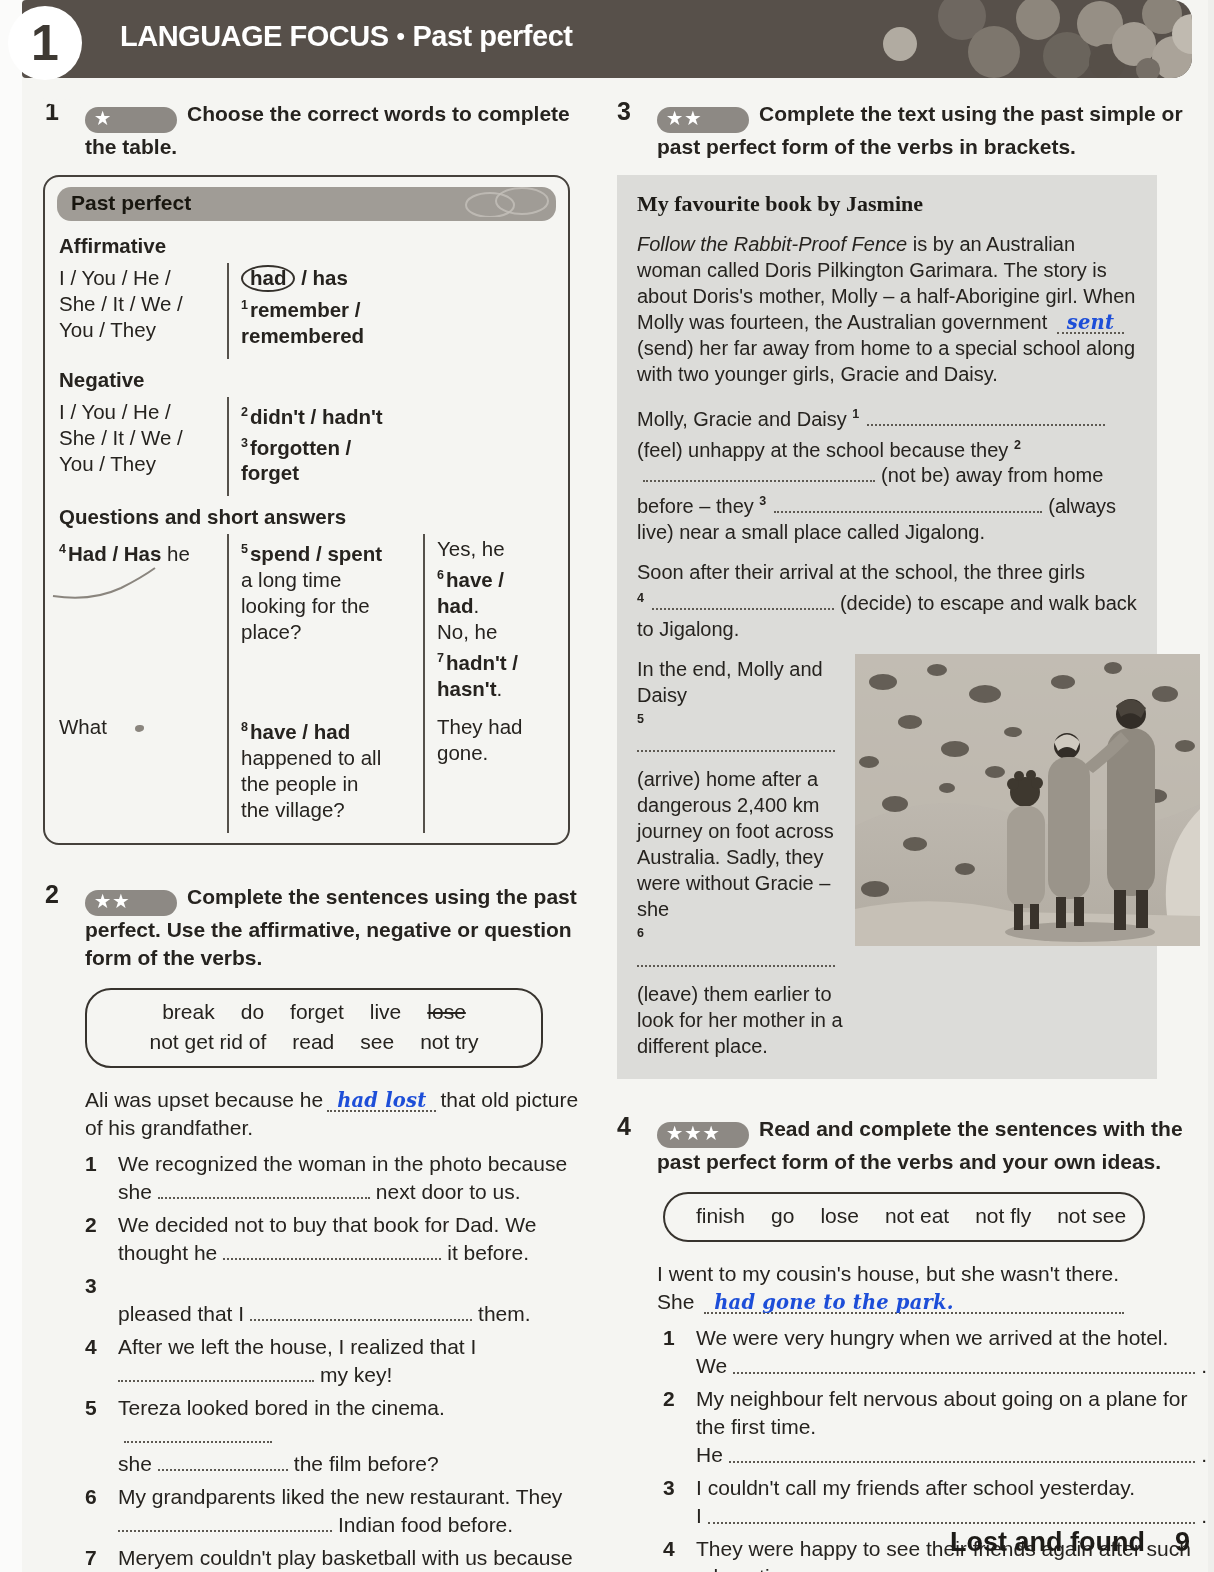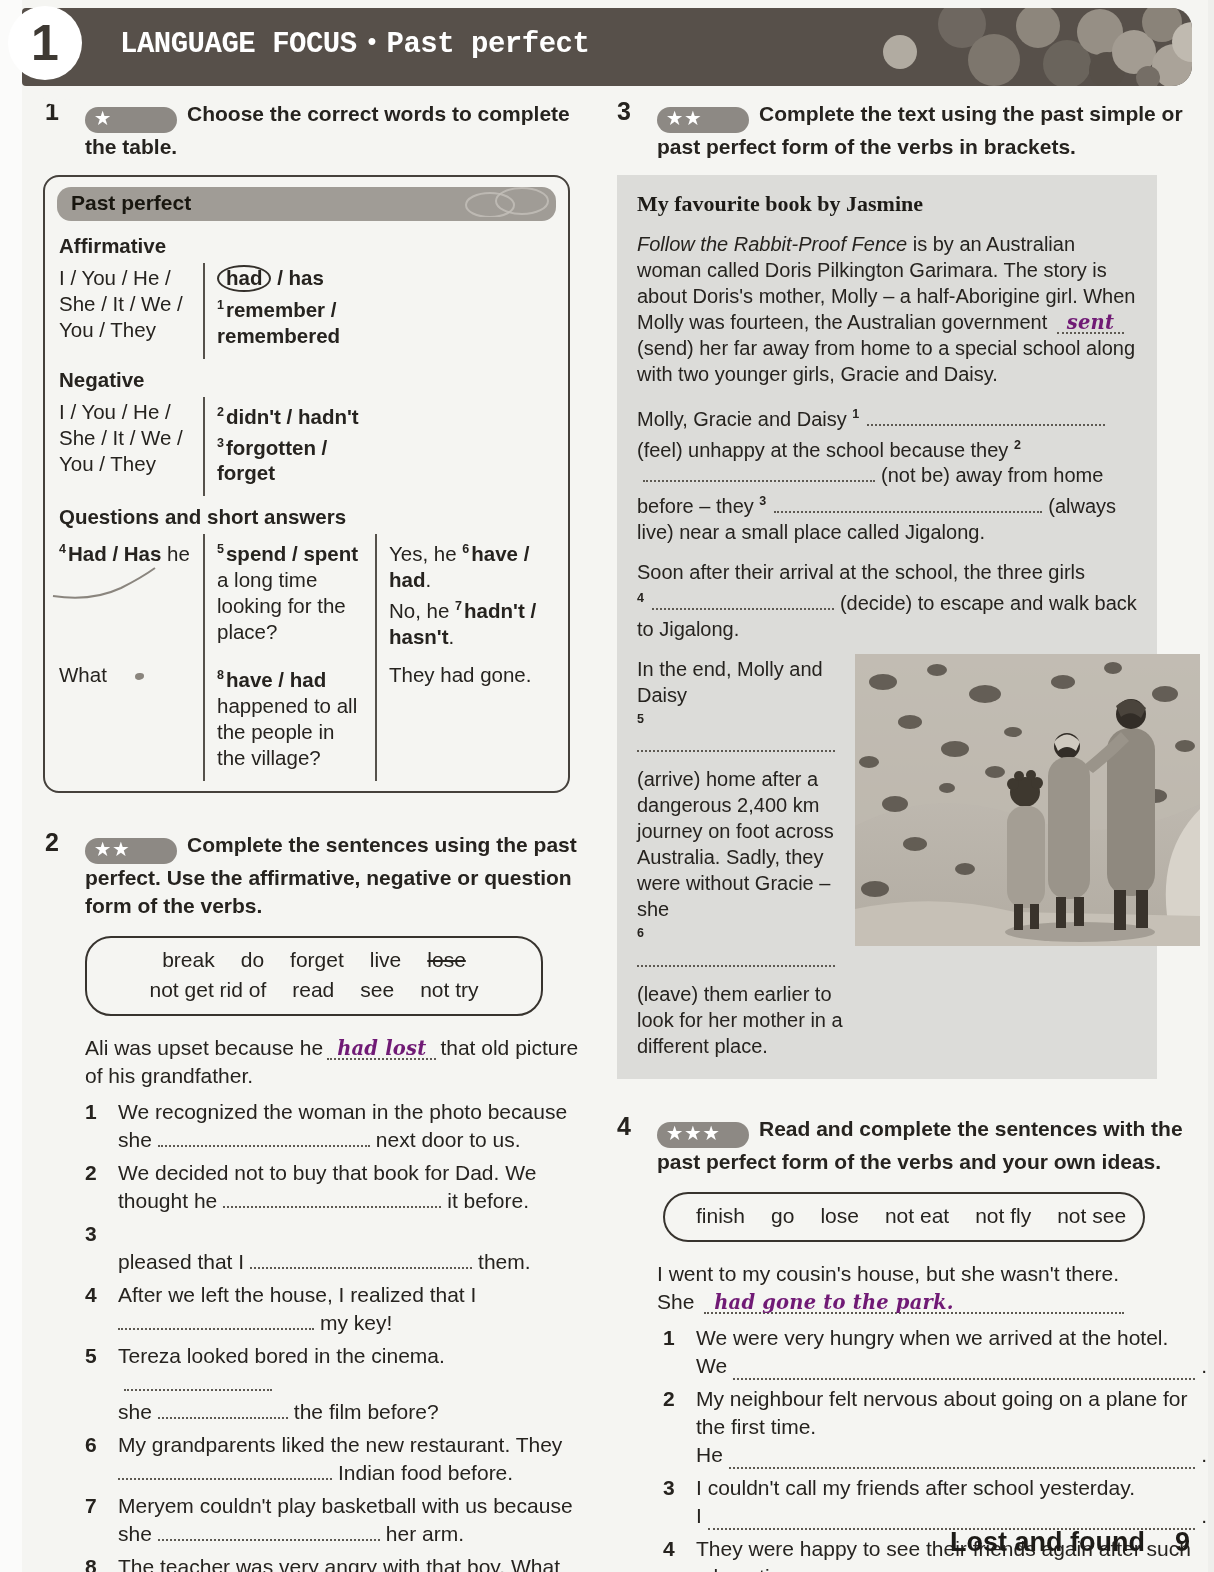--- a/index.html
+++ b/index.html
@@ -7,22 +7,22 @@
   .page{
     position:relative; width:1214px; height:1572px;
     background:#f5f5f2; overflow:hidden;
     font-family:"Liberation Sans", sans-serif; color:#26231f;
   }
   .scan-left{position:absolute;left:0;top:0;width:22px;height:100%;background:#fbfbfa;}
   .scan-right{position:absolute;right:0;top:0;width:6px;height:100%;background:#efefec;}
 
   
   .banner{
-    position:absolute; left:22px; top:8px; width:1170px; height:78px;
-    background:#57504a; border-radius:4px 20px 20px 4px; overflow:hidden;font-family:Liberation Mono, monospace;
+    position:absolute; left:22px; top:0; width:1170px; height:78px;
+    background:#57504a; border-radius:4px 20px 20px 4px; overflow:hidden;
   }
   .banner-blobs{position:absolute; right:0; top:0; height:78px;}
   .unit-circle{
     position:absolute; left:8px; top:6px; width:74px; height:74px;
     background:#ffffff; border-radius:50%;
     display:flex; align-items:center; justify-content:center;
     font-size:50px; font-weight:bold; color:#3e3933; z-index:3;
   }
   .unit-crescent{
     position:absolute; left:30px; top:74px; width:62px; height:26px;
@@ -57,21 +57,21 @@
     border:2.5px solid #45413c; border-radius:16px;
     padding:8px 12px 10px 12px; background:#f5f5f2;
     font-size:20.5px; line-height:26px;
   }
   .t-pill{position:relative;
     background:#a09c96; border-radius:14px; padding:3px 14px 5px 14px;
     font-weight:bold; font-size:21px; color:#18160f; margin:2px 0 4px 0; overflow:hidden;
   }
   .t-pill svg{position:absolute; right:6px; top:0;}
   .t-sec{font-weight:bold; padding:8px 2px 4px 2px;}
-  .t-row{display:grid; grid-template-columns:146px 172px 1fr;}
+  .t-row{display:grid; grid-template-columns:146px 172px 1fr;gap:24px;}
   .t-row .c{padding:2px 8px 10px 2px;}
   .t-row .c2,.t-row .c3{border-left:2px solid #55514b; padding-left:12px;}
   .opt{font-weight:bold;}
   sup.sn{font-size:12.5px; font-weight:bold; margin-right:2px;}
   .circled{
     display:inline-block; border:2.5px solid #34302b; border-radius:50%;
     padding:0 7px 1px 7px; font-weight:bold; line-height:22px;
   }
   .penmark{position:relative;}
   .penmark svg{position:absolute; left:-6px; top:30px;}
@@ -92,22 +92,22 @@
   .example{font-size:21px; line-height:28px; margin:0 0 8px 40px;}
   .ex-list{list-style:none; margin:0 0 0 40px; padding:0; font-size:21px; line-height:28px;}
   .ex-list li{display:flex; margin:0 0 5px 0;}
   .ex-list .n{width:33px; flex:none; font-weight:bold;}
   .ex-list .bd{flex:1;}
   .bl{display:inline-block; border-bottom:2px dotted #5d5952; height:14px;
       vertical-align:baseline; margin:0 6px;}
   .ansbl{display:inline-block; border-bottom:2.5px dotted #5d5952;
          padding:0 10px; margin:0 4px; line-height:18px;}
   .hw{font-family:"DejaVu Serif", serif; font-style:italic; font-weight:bold;
-      font-size:19.5px; color:#701a75; letter-spacing:0.2px;}
-  .ansline{display:flex; align-items:flex-end;}
+      font-size:19.5px; color:#1d4ed8; letter-spacing:0.2px;}
+  .ansline{display:flex; align-items:center;}
   .ansline .bl{flex:1;}
 
   
   .readbox{
     position:relative; width:540px; box-sizing:border-box;
     background:#dcdcd9; padding:14px 20px 18px 20px;
     font-size:20px; line-height:26px; margin-bottom:36px;
   }
   .readbox h3{
     font-family:"Liberation Serif", serif; font-size:22px;

